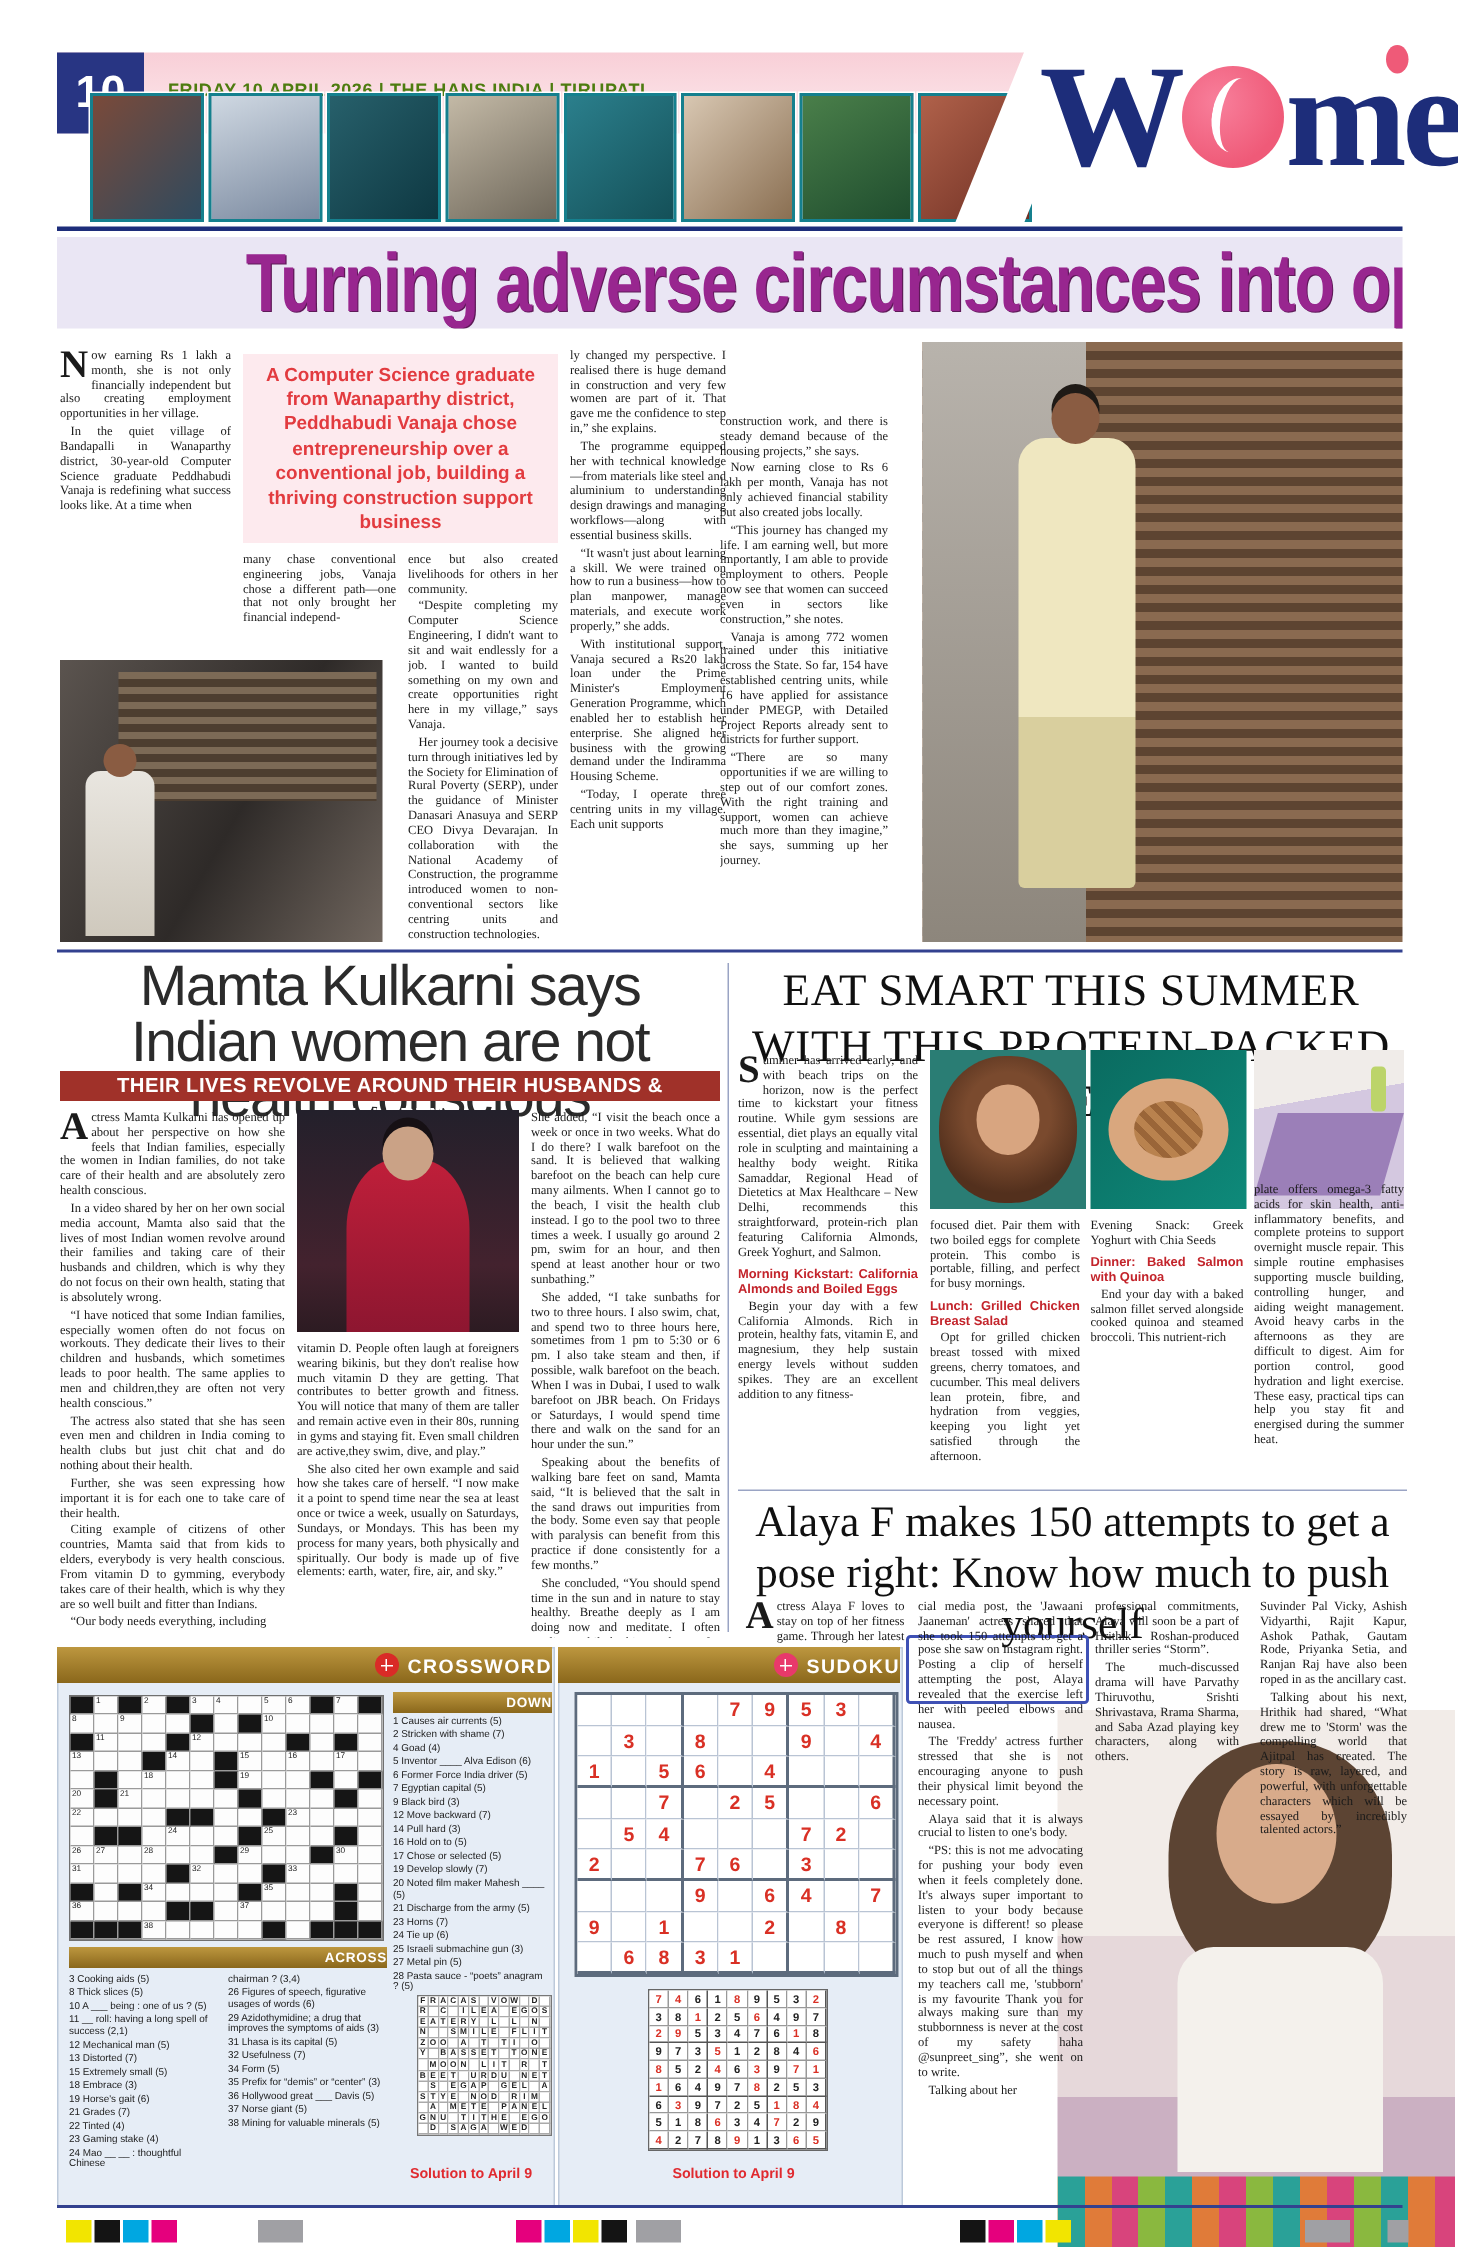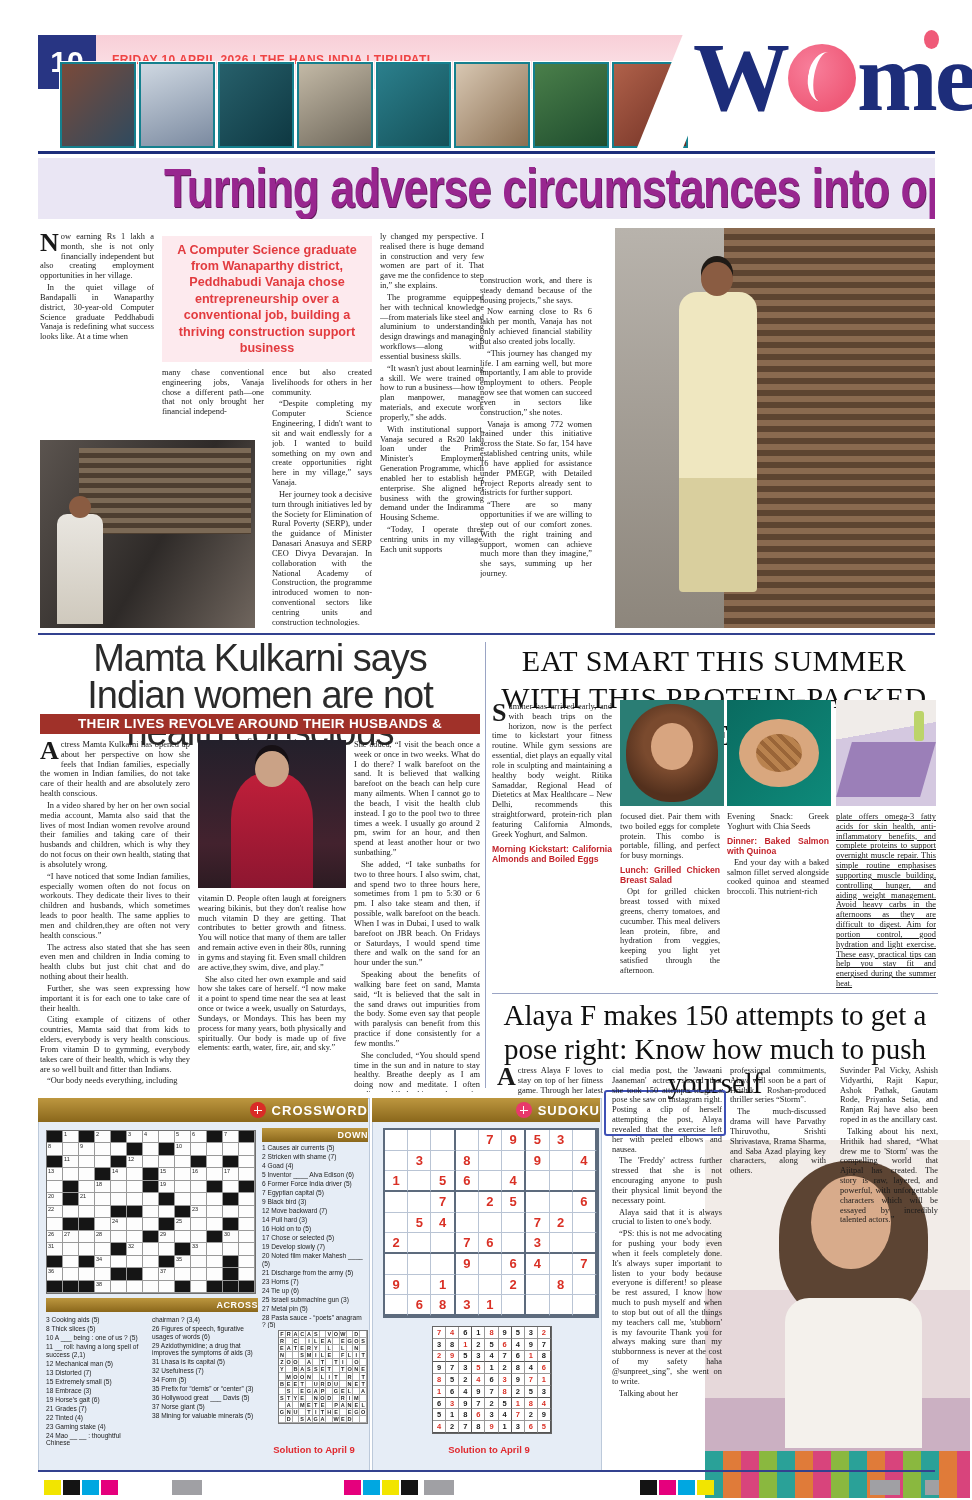--- a/index.html
+++ b/index.html
@@ -5,21 +5,21 @@
   html,body{margin:0;padding:0;background:#ffffff;}
   .page{position:relative;width:972px;height:1500px;background:#fff;overflow:hidden;
         font-family:"Liberation Serif",serif;color:#1a1a1a;}
   .abs{position:absolute;}
 
   
   .date-strip{left:38px;top:35px;width:648px;height:54px;
      background:linear-gradient(180deg,#f8cfd7,#fdeaee);}
   .pgnum{left:38px;top:35px;width:58px;height:54px;background:#283583;color:#fff;
      font:bold 30px "Liberation Sans",sans-serif;display:flex;align-items:center;justify-content:center;}
-  .dateline{left:112px;top:53px;font:bold 12px "Liberation Sans",sans-serif;color:#ef4444;letter-spacing:.4px;}
+  .dateline{left:112px;top:53px;font:bold 12px "Liberation Sans",sans-serif;color:#4d7c0f;letter-spacing:.4px;}
   .collage{left:60px;top:62px;width:628px;height:86px;display:flex;gap:3px;align-items:stretch;}
   .tile{flex:1;border:2px solid #15808e;box-shadow:0 0 0 1px #fff;}
   .mast-slash{left:660px;top:30px;width:46px;height:122px;background:#fff;transform:skewX(-22deg);}
   .masthead{left:700px;top:18px;width:250px;height:132px;font:bold 97px "Liberation Serif",serif;
      color:#1d2d7a;letter-spacing:-3px;white-space:nowrap;line-height:120px;left:693px;}
   .masthead .face{display:inline-block;width:68px;height:68px;border-radius:50%;
      background:radial-gradient(circle at 35% 35%,#f87f9b,#ef5a78 70%);position:relative;top:2px;margin:0 1px;}
   .masthead .face::after{content:"";position:absolute;left:20px;top:8px;width:26px;height:50px;
      border-left:6px solid #fff;border-radius:50% / 50%;transform:rotate(10deg);}
   .tittle{left:924px;top:30px;width:15px;height:19px;border-radius:50%;background:#ef5a78;}
@@ -227,32 +227,33 @@
       <div class="hand"></div>
       <div class="nuts"></div>
     </div>
   <div class="ph ph6" style="left:836px;top:700px;width:100px;height:106px;">
       <div class="mat"></div>
       <div class="bottle"></div>
     </div>
   <div class="col" style="left:492px;top:702px;width:120px;height:288px;">
       <p class="dc">Summer has arrived early, and with beach trips on the horizon, now is the perfect time to kickstart your fitness routine. While gym sessions are essential, diet plays an equally vital role in sculpting and maintaining a healthy body weight. Ritika Samaddar, Regional Head of Dietetics at Max Healthcare – New Delhi, recommends this straightforward, protein-rich plan featuring California Almonds, Greek Yoghurt, and Salmon.</p>
       <p class="sub">Morning Kickstart: California Almonds and Boiled Eggs</p>
+      <p>Begin your day with a few California Almonds.  Rich in protein, healthy fats, vitamin E, and magnesium, they help sustain energy levels without sudden spikes. They are an excellent addition to any fitness-</p>
     </div>
   <div class="col" style="left:620px;top:812px;width:100px;height:178px;">
       <p class="nf">focused diet. Pair them with two boiled eggs for complete protein. This combo is portable, filling, and perfect for busy mornings.</p>
       <p class="sub">Lunch: Grilled Chicken Breast Salad</p>
       <p>Opt for grilled chicken breast tossed with mixed greens, cherry tomatoes, and cucumber. This meal delivers lean protein, fibre, and hydration from veggies, keeping you light yet satisfied through the afternoon.</p>
     </div>
   <div class="col" style="left:727px;top:812px;width:102px;height:178px;">
       <p class="nf">Evening Snack: Greek Yoghurt with Chia Seeds</p>
       <p class="sub">Dinner: Baked Salmon with Quinoa</p>
       <p>End your day with a baked salmon fillet served alongside cooked quinoa and steamed broccoli. This nutrient-rich</p>
     </div>
-  <div class="col" style="left:836px;top:812px;width:100px;height:178px;text-decoration:underline;">
+  <div class="col" style="left:836px;top:788px;width:100px;height:178px;">
       <p class="nf">plate offers omega-3 fatty acids for skin health, anti-inflammatory benefits, and complete proteins to support overnight muscle repair. This simple routine emphasises supporting muscle building, controlling hunger, and aiding weight management. Avoid heavy carbs in the afternoons as they are difficult to digest. Aim for portion control, good hydration and light exercise. These easy, practical tips can help you stay fit and energised during the summer heat.</p>
     </div>
 
   <div class="rule" style="left:492px;top:993px;width:446px;height:1px;"></div>
 
   <div class="h-serif h-alaya">Alaya F makes 150 attempts to get a pose right: Know how much to push yourself</div>
   <div class="ph ph7" style="left:705px;top:1140px;width:265px;height:358px;">
       <div class="hair"></div>
       <div class="facec"></div>
       <div class="body"></div>

